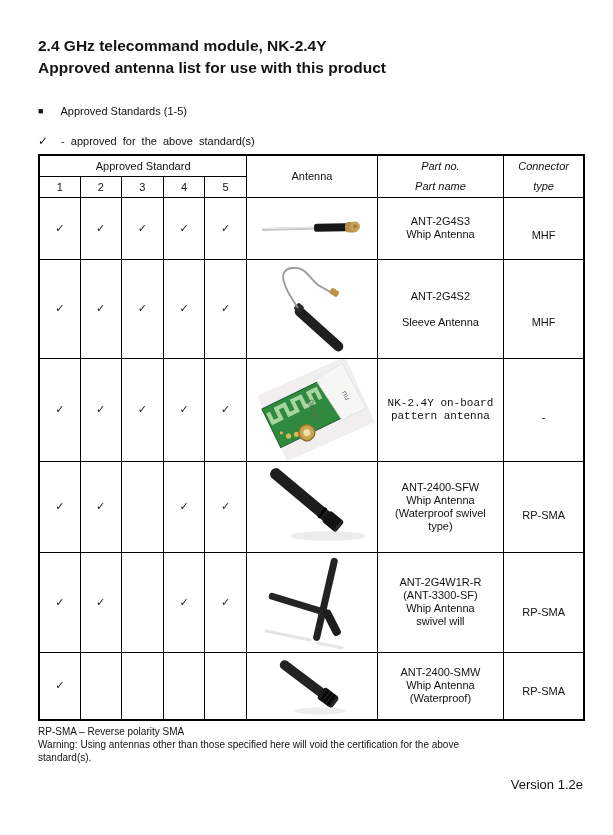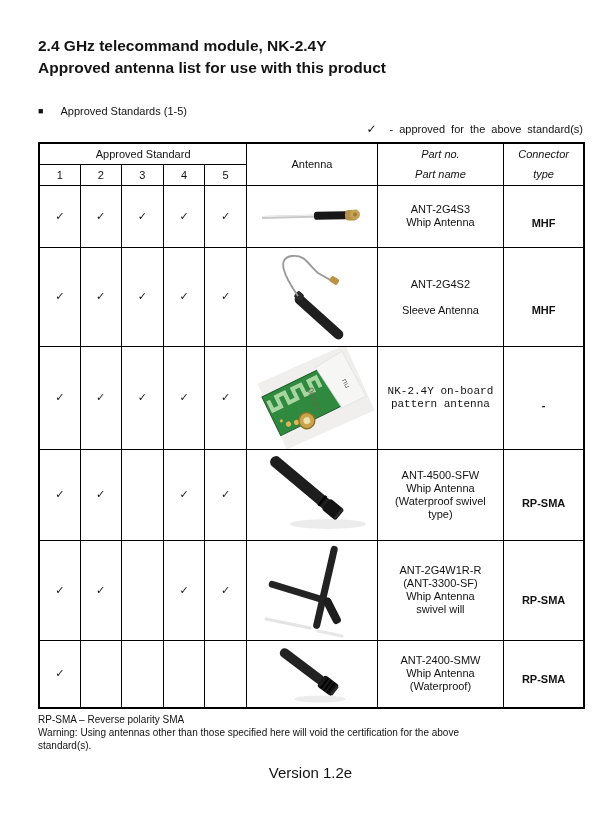--- a/index.html
+++ b/index.html
@@ -9,51 +9,51 @@
   }
   .page { box-sizing:border-box; width:511px; height:835px; padding:35px 30px 0 38px; }
 
   .title-line { font-size:15.5px; font-weight:bold; line-height:22px; color:#141414; }
 
   .std-head { margin-top:25px; display:flex; align-items:center; font-size:11px; line-height:15px; }
   .bullet { font-size:9px; margin-right:17px; line-height:15px; }
 
   .std-grid { display:grid; grid-template-columns:284px 1fr; font-size:11px; line-height:22px; margin-top:2px; }
 
-  .legend { text-align:right; font-size:11px; line-height:13px; margin-top:4px; word-spacing:3px; width:545px; }
+  .legend { text-align:left; font-size:11px; line-height:13px; margin-top:16px; word-spacing:3px; width:545px; }
   .legend .chkg { font-family:"DejaVu Sans",sans-serif; font-weight:bold; margin-right:13px; font-size:12px; }
 
   table.atable { border-collapse:collapse; table-layout:fixed; width:547px; margin-top:6px; border:2px solid #000; }
   table.atable td { border:1px solid #000; font-size:11px; text-align:center; vertical-align:middle; padding:0; overflow:hidden; }
   tr.h1 { height:21px;padding-left:20px; }
   tr.h2 { height:21px; }
   tr.r1 { height:62px; }
   tr.r2 { height:98px; }
   tr.r3 { height:102px; }
   tr.r4 { height:90px; }
   tr.r5 { height:99px; }
   tr.r6 { height:66px; }
 
   td.chk { font-family:"DejaVu Sans",sans-serif; font-weight:bold; font-size:13px; color:#15171c; }
   td.twoline div { line-height:20px;font-style:italic; }
   td.part div { line-height:13px; }
   td.part.gap div { line-height:26px; }
   td.part-top { vertical-align:top; padding-top:13px;font-family:Liberation Mono, monospace; }
-  td.con { vertical-align:top;font-weight:bold; }
+  td.con { vertical-align:top; }
   td.con.c1 { padding-top:14px; }
   td.con.c2 { padding-top:27px; }
   td.con.c3 { padding-top:14px; }
   td.con.c4 { padding-top:16px; }
   td.con.c5 { padding-top:19px; }
   td.con.c6 { padding-top:10px; }
   td.photo { padding:0; }
   td.photo svg { display:block; margin:0 auto; }
 
   .footer-notes { font-size:10px; line-height:13px; margin-top:4px; }
-  .version { text-align:center; font-size:15px; line-height:14px; margin-top:14px; width:545px; }
+  .version { text-align:right; font-size:13px; line-height:14px; margin-top:14px; width:545px; }
 </style>
 </head>
 <body>
 
 <div class="page">
 
   <div class="title">
     <div class="title-line">2.4 GHz telecommand module, NK-2.4Y</div>
     <div class="title-line">Approved antenna list for use with this product</div>
   </div>
@@ -185,21 +185,21 @@
           <ellipse cx="80" cy="74" rx="38" ry="5" fill="#ececec"></ellipse>
           <g transform="translate(26 10) rotate(40)">
             <rect x="-3" y="-5.5" width="80" height="11.5" rx="5.5" fill="#1d1d1d"></rect>
             <rect x="62" y="-6" width="2.5" height="12.5" fill="#000000"></rect>
             <rect x="68" y="-7" width="18" height="14" rx="2.5" fill="#141414"></rect>
             <rect x="83" y="-6" width="2" height="12" fill="#2e2e2e"></rect>
           </g>
         </svg>
       </td>
       <td class="part">
-        <div>ANT-4500-SFW</div>
+        <div>ANT-2400-SFW</div>
         <div>Whip Antenna</div>
         <div>(Waterproof swivel</div>
         <div>type)</div>
       </td>
       <td class="con c4">RP-SMA</td>
     </tr>
 
     <tr class="r5">
       <td class="chk">✓</td>
       <td class="chk">✓</td>

